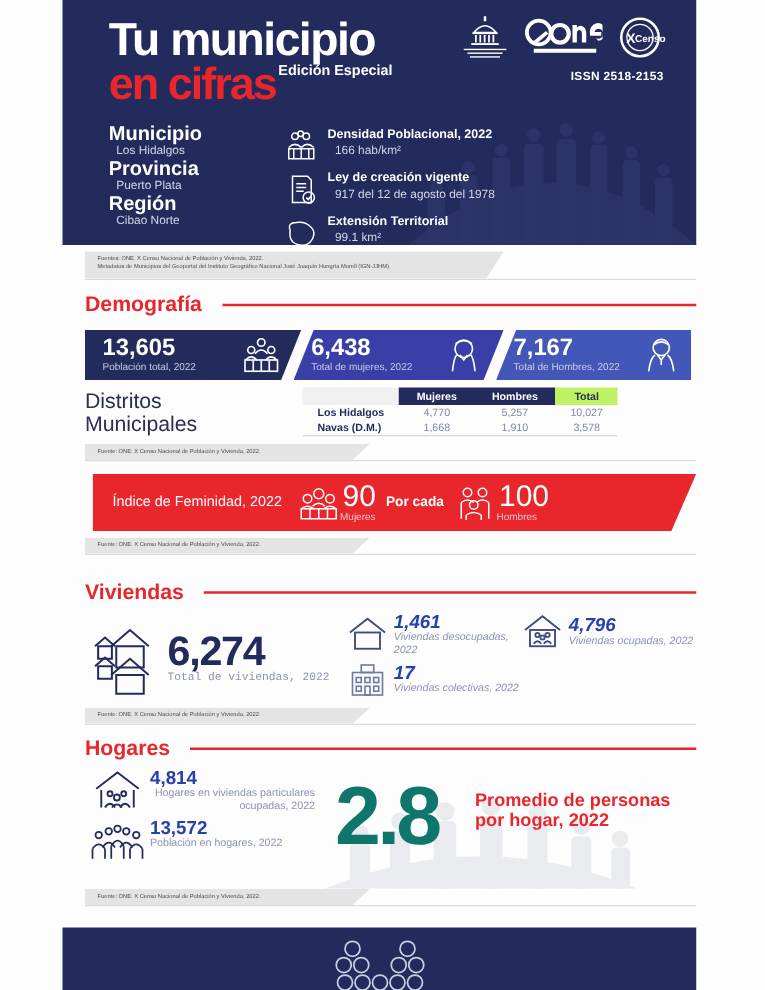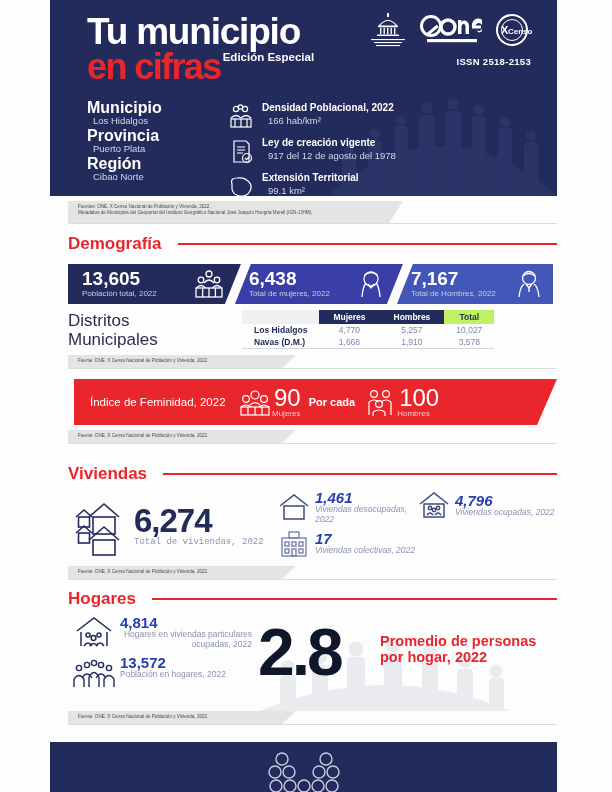--- a/index.html
+++ b/index.html
@@ -201,22 +201,22 @@
   .hog-wrap { position: relative; display: flex; margin-top: 6px; padding-left: 22px; height: 96px;}
   .hog-col { width: 180px; }
   .hog-item { display: flex; align-items: flex-start; margin-bottom: 6px; }
   .hog-ico { width: 44px; height: 34px; flex: 0 0 44px; margin-right: 4px; }
   .hog-num { color: #2740b0; font-size: 15px; font-weight: 700; line-height: 15px; }
   .hog-lbl { color: #8a93b0; font-size: 8.5px; line-height: 9.5px; text-align: right; }
 
   .avg-wrap { position: relative; flex: 1; }
   .avg-bg { position: absolute; left: 8px; top: 4px; width: 250px; height: 92px; opacity: .5; }
   .avg-num {
-    position: absolute; left: 6px; top: 4px;
-    color: #0f172a; font-size: 66px; font-weight: 700;
+    position: absolute; left: 16px; top: 4px;
+    color: #0f766e; font-size: 66px; font-weight: 700;
     line-height: 66px; letter-spacing: -3px; z-index: 2;
   }
   .avg-lbl {
     position: absolute; left: 128px; top: 18px;
     color: #e8262b; font-size: 14.5px; font-weight: 700;
     line-height: 16px; z-index: 2;
   }
 
   
   .footer {

